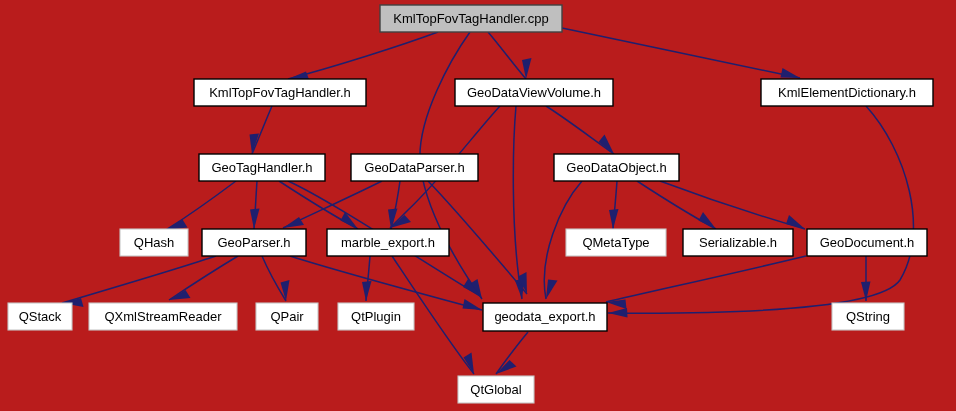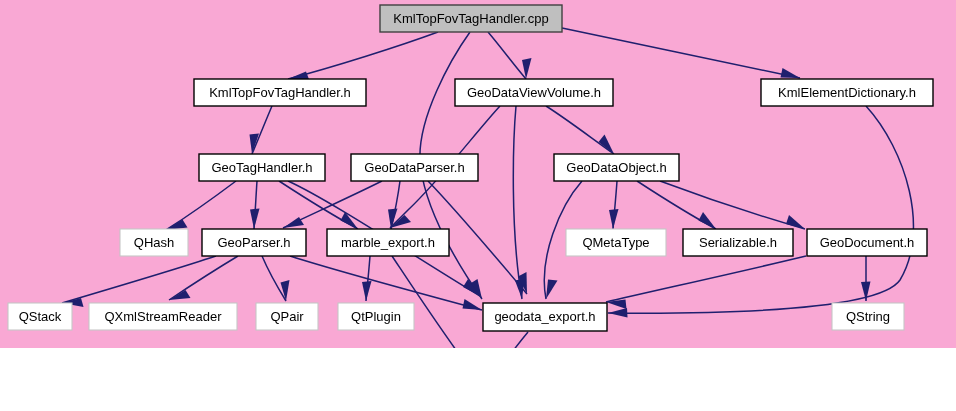--- a/index.html
+++ b/index.html
@@ -6,22 +6,22 @@
     margin: 0;
     padding: 0;
     background: #ffffff;
   }
   body {
     font-family: "Liberation Sans", sans-serif;
   }
   #graph-canvas {
     position: relative;
     width: 956px;
-    height: 348px;
-    background: #f9a8d4;
+    height: 411px;
+    background: #b91c1c;
     overflow: hidden;
   }
   svg.graph-svg {
     position: absolute;
     left: 0;
     top: 0;
     width: 956px;
     height: 411px;
   }
   .node-label {

